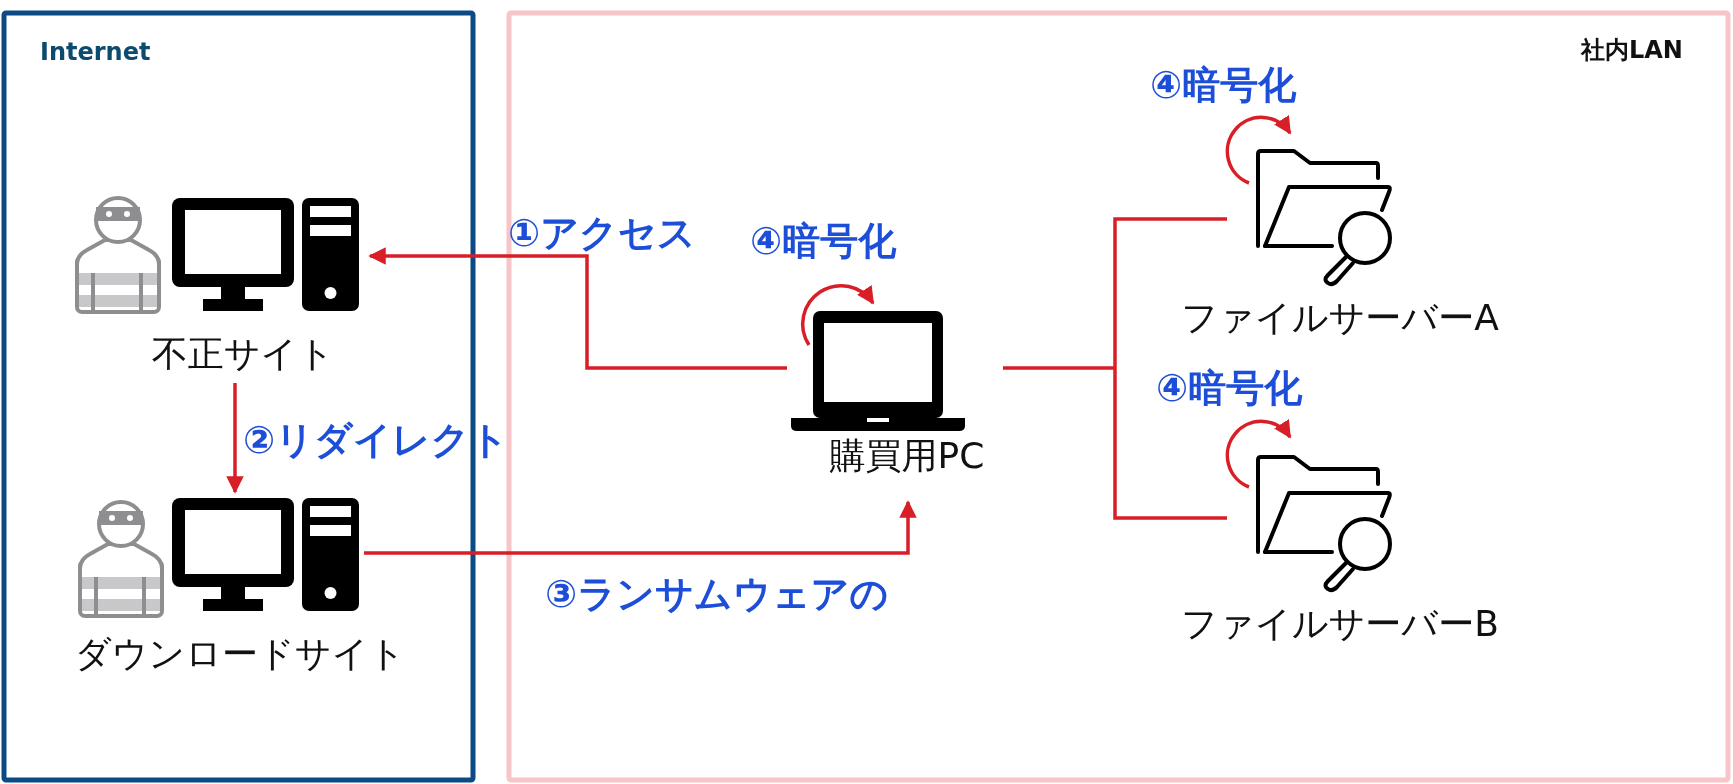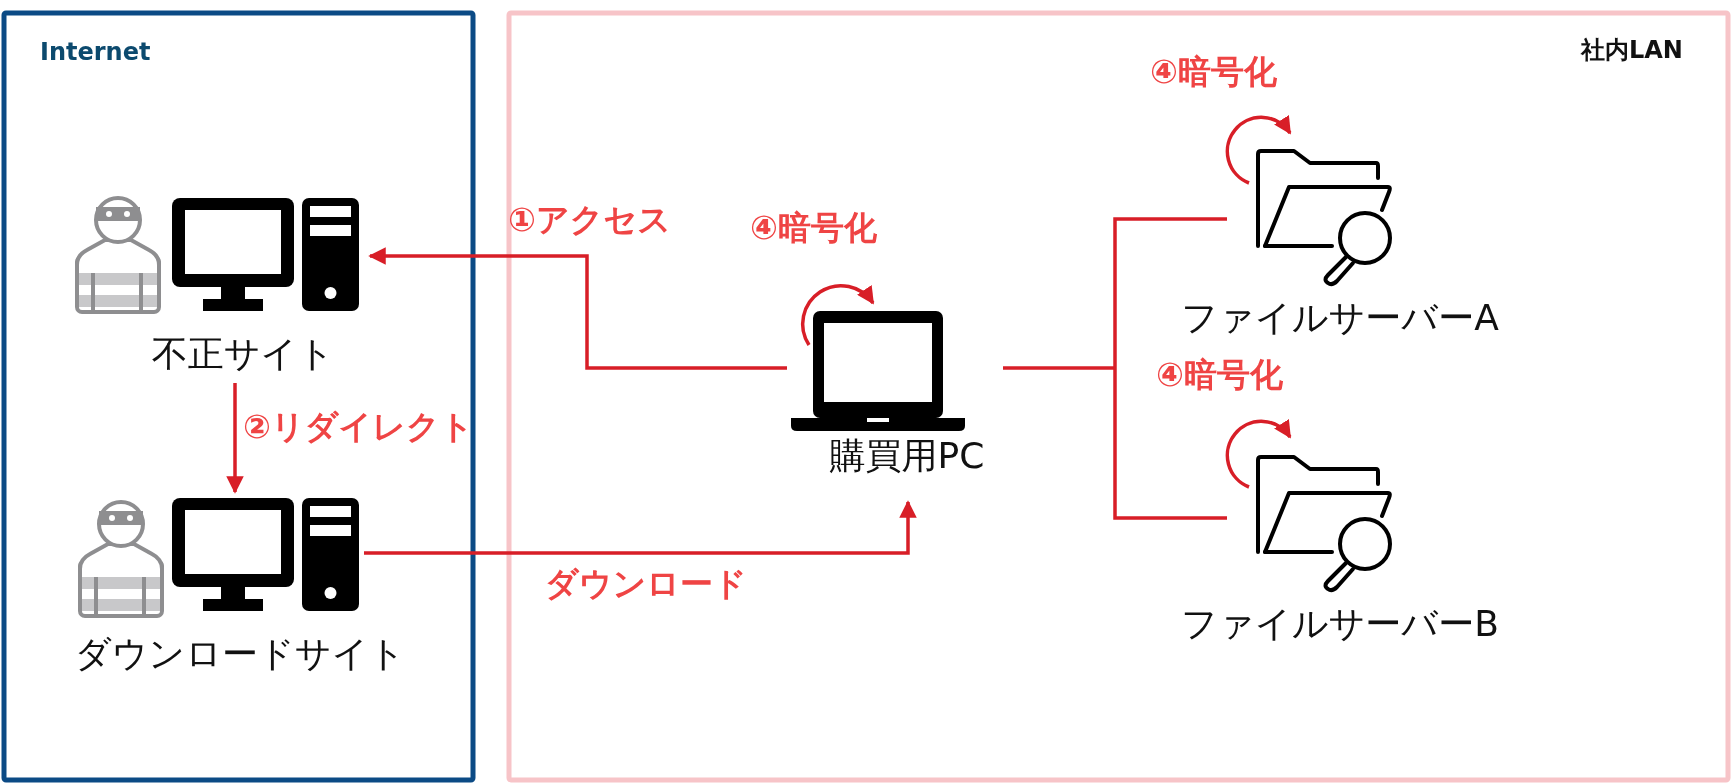--- a/index.html
+++ b/index.html
@@ -3,21 +3,21 @@
 <meta charset="utf-8">
 <style>
   html, body { margin: 0; padding: 0; background: #ffffff; }
   body { width: 1733px; height: 784px; position: relative; overflow: hidden;
          font-family: "DejaVu Sans", "Liberation Sans", sans-serif; }
   svg#diagram { position: absolute; left: 0; top: 0; }
   .lbl { position: absolute; white-space: nowrap; }
   .zone-title { font-weight: bold; font-size: 24px; color: #0c4a6e; }
   .zone-title.dark { color: #111; text-align: center; }
   .node-label { font-size: 36px; color: #111; transform: translateX(-50%); }
-  .step { font-weight: bold; font-size: 33px; color: #ef4444; }
+  .step { font-weight: bold; font-size: 38px; color: #1d4ed8; margin-top: 10px; }
   .step-center { text-align: center; line-height: 44px; }
 </style>
 </head>
 <body>
 
 <svg id="diagram" width="1733" height="784" viewBox="0 0 1733 784" xmlns="http://www.w3.org/2000/svg">
   <defs>
     <marker id="ah" viewBox="0 0 10 10" refX="9" refY="5" markerWidth="5" markerHeight="5" orient="auto-start-reverse">
       <path d="M0,0 L10,5 L0,10 z" fill="#d81e27"></path>
     </marker>
@@ -127,17 +127,17 @@
 
 <div class="lbl node-label" style="left:243px; top:330px;">不正サイト</div>
 <div class="lbl node-label" style="left:240px; top:630px;">ダウンロードサイト</div>
 <div class="lbl node-label" style="left:907px; top:432px;">購買用PC</div>
 <div class="lbl node-label" style="left:1340px; top:294px;">ファイルサーバーA</div>
 <div class="lbl node-label" style="left:1340px; top:600px;">ファイルサーバーB</div>
 
 <div class="lbl step" style="left:508px; top:198px;">①アクセス</div>
 <div class="lbl step" style="left:243px; top:405px;">②リダイレクト</div>
 <div class="lbl step step-center" style="left:545px; top:562px;">
-  <div>ダウンロード</div>
+  <div>③ランサムウェアの</div>
 </div>
 <div class="lbl step" style="left:750px; top:206px;">④暗号化</div>
 <div class="lbl step" style="left:1150px; top:50px;">④暗号化</div>
 <div class="lbl step" style="left:1156px; top:353px;">④暗号化</div>
 
 </body></html>

